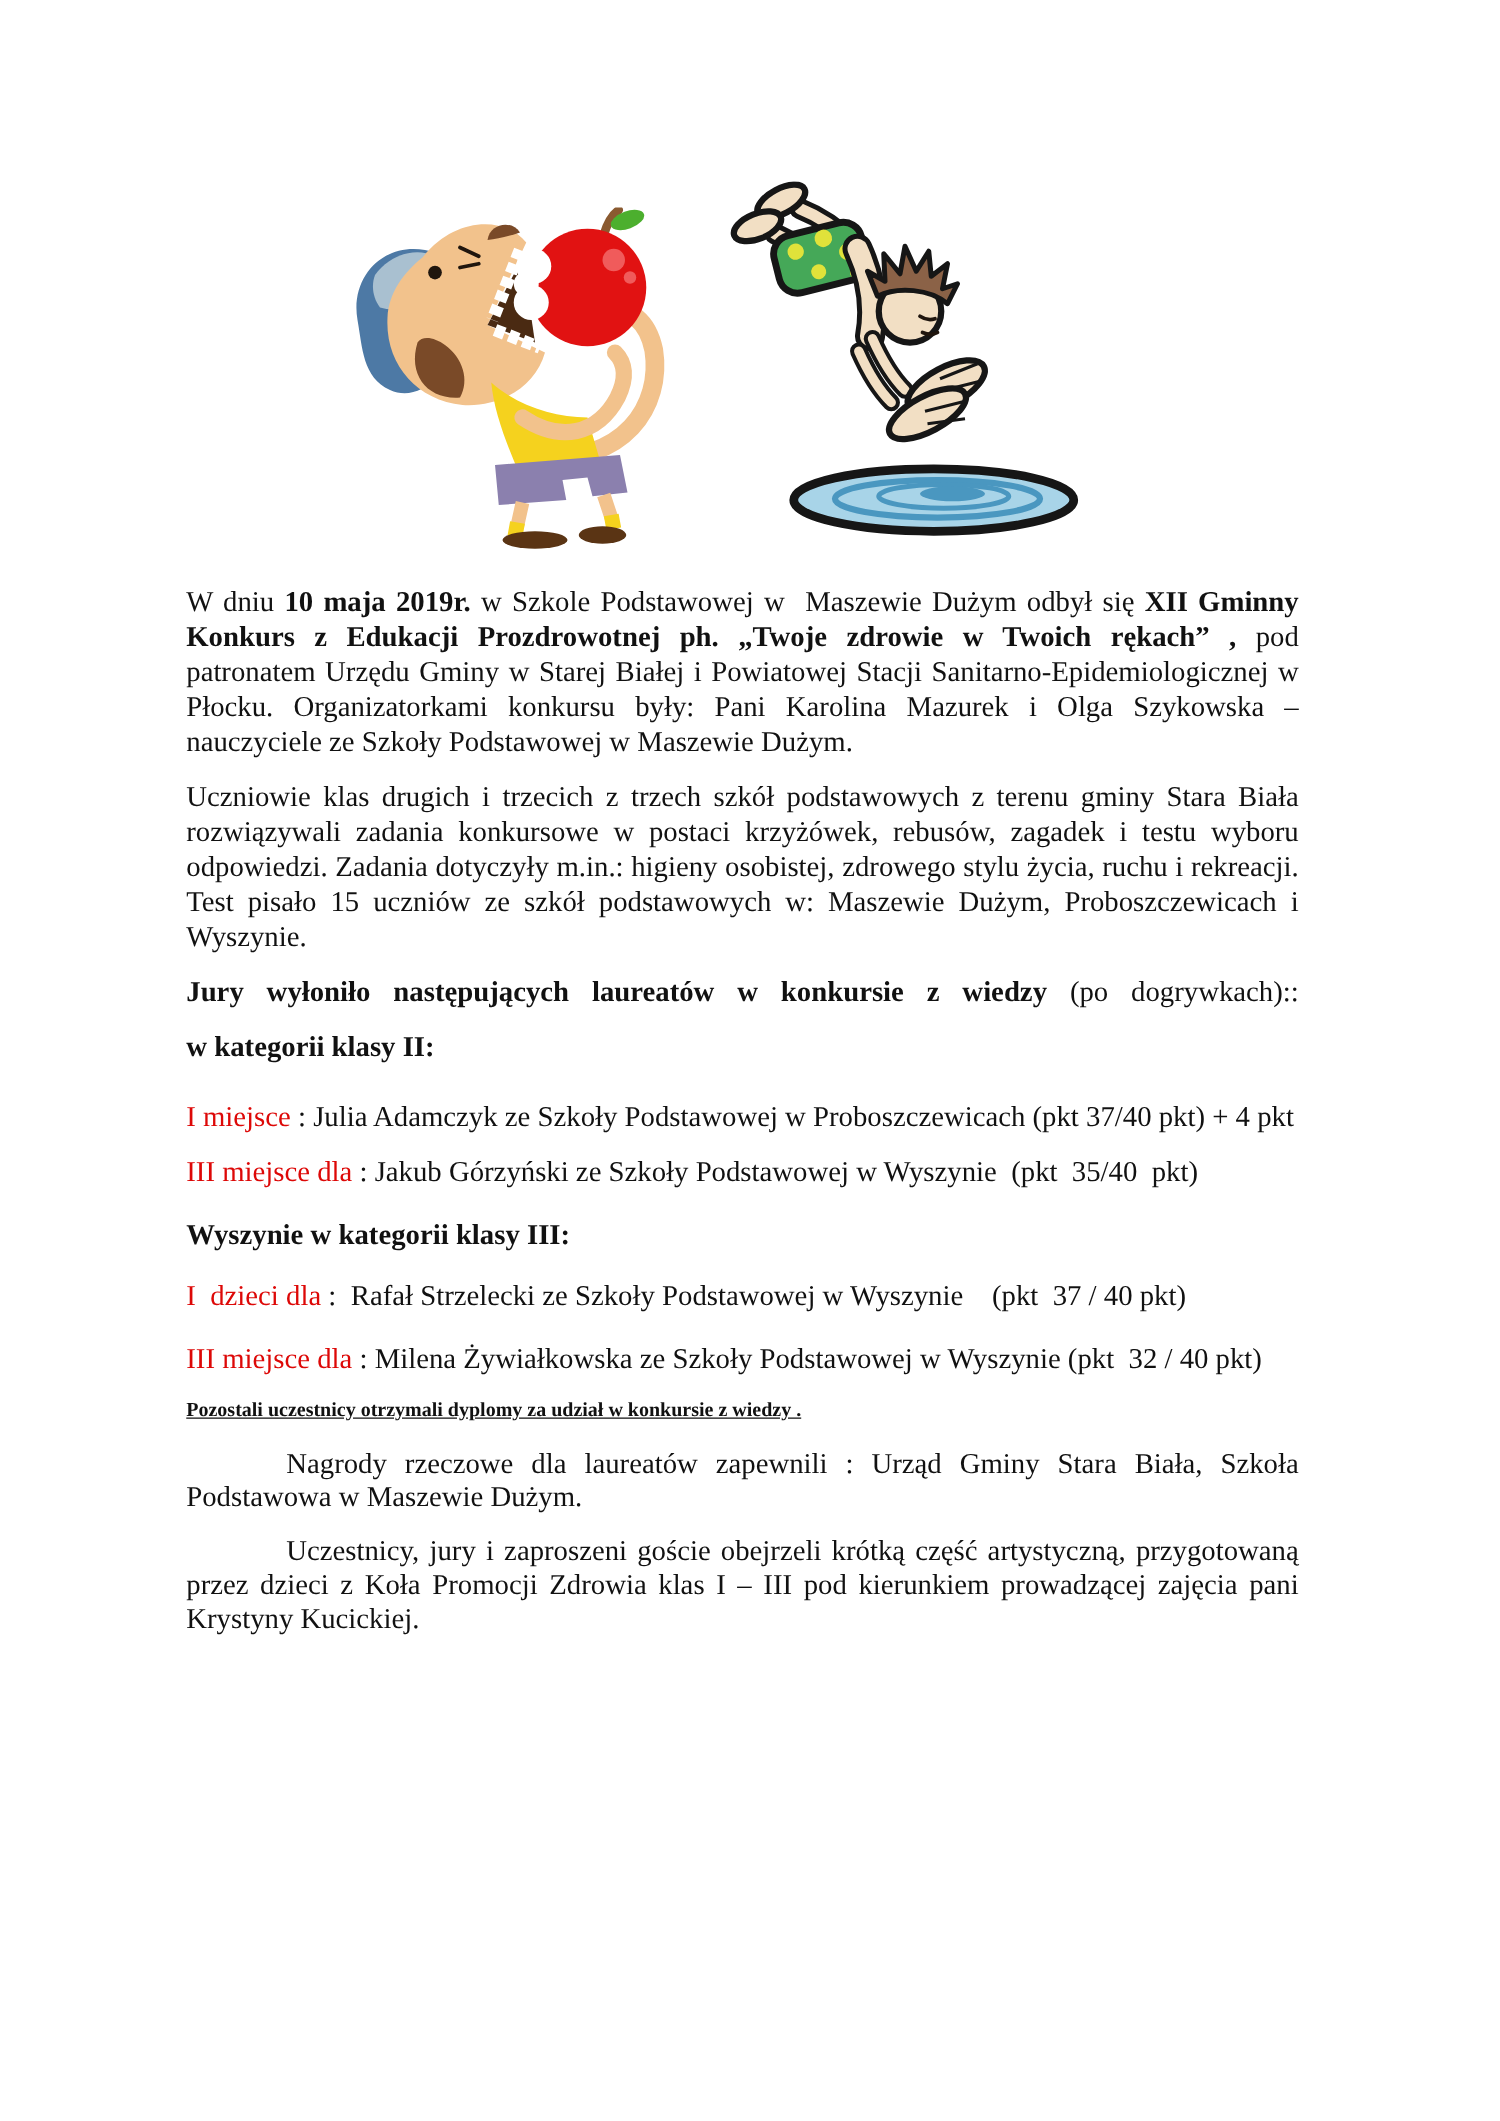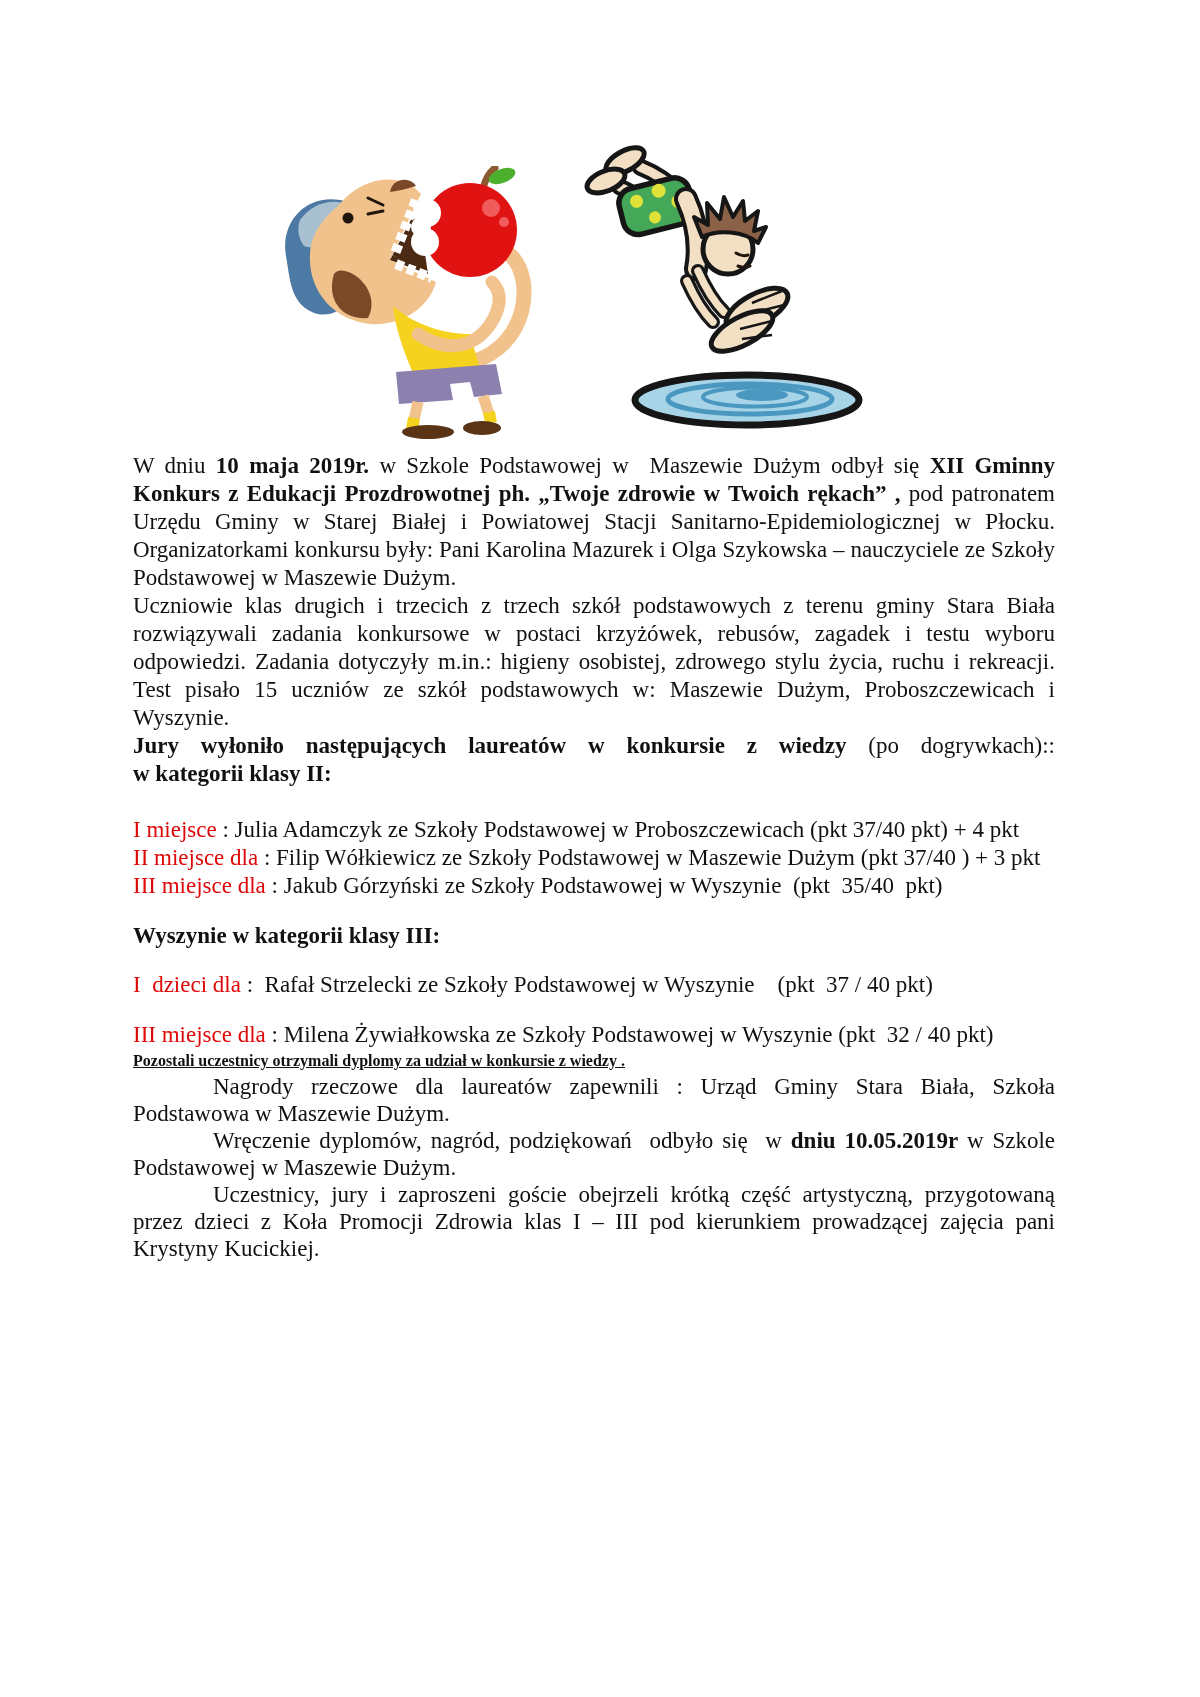--- a/index.html
+++ b/index.html
@@ -12,21 +12,21 @@
     overflow:hidden;
   }
   .illustration{position:absolute;}
   #boy-illustration{left:278px;top:166px;}
   #diver-illustration{left:540px;top:145px;}
 
   .content{
     position:absolute;left:133px;top:452px;width:922px;
     font-size:23px;line-height:28px;
   }
-  .content p{margin:0;white-space:pre-wrap;}
+  .content p{margin:16px;white-space:pre-wrap;}
   .just{text-align:justify;}
   .bold{font-weight:bold;}
   .underline{}
   .place{color:var(--place-red,#dd0807);}
   .jury{margin-top:26px;font-weight:normal;text-align:justify;text-align-last:justify;}
   .heading{margin-top:27px;font-weight:bold;}
   .winner{margin-top:25px;font-family:Liberation Serif, serif;}
   .winner.first{margin-top:28px;}
   .heading.nat{margin-top:22px;}
   .winner.w31{margin-top:21px;}
@@ -153,31 +153,29 @@
 
     <p class="just"><span>W dniu </span><span class="bold">10 maja 2019r.</span><span> w Szkole Podstawowej w  Maszewie Dużym odbył się </span><span class="bold">XII Gminny Konkurs z Edukacji Prozdrowotnej ph. „Twoje zdrowie w Twoich rękach” ,</span><span> pod patronatem Urzędu Gminy w Starej Białej i Powiatowej Stacji Sanitarno-Epidemiologicznej w Płocku. Organizatorkami konkursu były: Pani Karolina Mazurek i Olga Szykowska – nauczyciele ze Szkoły Podstawowej w Maszewie Dużym.</span></p>
 
     <p class="just">Uczniowie klas drugich i trzecich z trzech szkół podstawowych z terenu gminy Stara Biała rozwiązywali zadania konkursowe w postaci krzyżówek, rebusów, zagadek i testu wyboru odpowiedzi. Zadania dotyczyły m.in.: higieny osobistej, zdrowego stylu życia, ruchu i rekreacji. Test pisało 15 uczniów ze szkół podstawowych w: Maszewie Dużym, Proboszczewicach i Wyszynie.</p>
 
     <p class="jury"><span class="bold">Jury wyłoniło następujących laureatów w konkursie z wiedzy</span><span> (po dogrywkach)::</span></p>
 
     <p class="heading">w kategorii klasy II:</p>
 
     <p class="winner first"><span class="place">I miejsce</span><span> : Julia Adamczyk ze Szkoły Podstawowej w Proboszczewicach (pkt 37/40 pkt) + 4 pkt</span></p>
-    <p class="winner"><span class="place">II miejsce dla</span><span> : Filip Wółkiewicz ze Szkoły Podstawowej w Maszewie Dużym (pkt 37/40 ) + 3 pkt</span></p>
     <p class="winner"><span class="place">III miejsce dla</span><span> : Jakub Górzyński ze Szkoły Podstawowej w Wyszynie  (pkt  35/40  pkt)</span></p>
 
     <p class="heading nat">Wyszynie w kategorii klasy III:</p>
 
     <p class="winner w31"><span class="place">I  dzieci dla</span><span> :  Rafał Strzelecki ze Szkoły Podstawowej w Wyszynie    (pkt  37 / 40 pkt)</span></p>
     <p class="winner w33"><span class="place">III miejsce dla</span><span> : Milena Żywiałkowska ze Szkoły Podstawowej w Wyszynie (pkt  32 / 40 pkt)</span></p>
 
     <p class="diplomas">Pozostali uczestnicy otrzymali dyplomy za udział w konkursie z wiedzy .</p>
 
     <p class="just tight indent prizes"><span class="underline">Nagrody rzeczowe dla laureatów zapewnili :</span><span> Urząd Gminy Stara Biała, Szkoła Podstawowa w Maszewie Dużym.</span></p>
 
-    <p class="just tight indent"><span>Wręczenie dyplomów, nagród, podziękowań  odbyło się  w </span><span class="bold">dniu 10.05.2019r</span><span> w Szkole Podstawowej w Maszewie Dużym.</span></p>
 
     <p class="just tight indent">Uczestnicy, jury i zaproszeni goście obejrzeli krótką część artystyczną, przygotowaną przez dzieci z Koła Promocji Zdrowia klas I – III pod kierunkiem prowadzącej zajęcia pani Krystyny Kucickiej.</p>
 
 
   </div>
 </div>
 
 </body></html>

